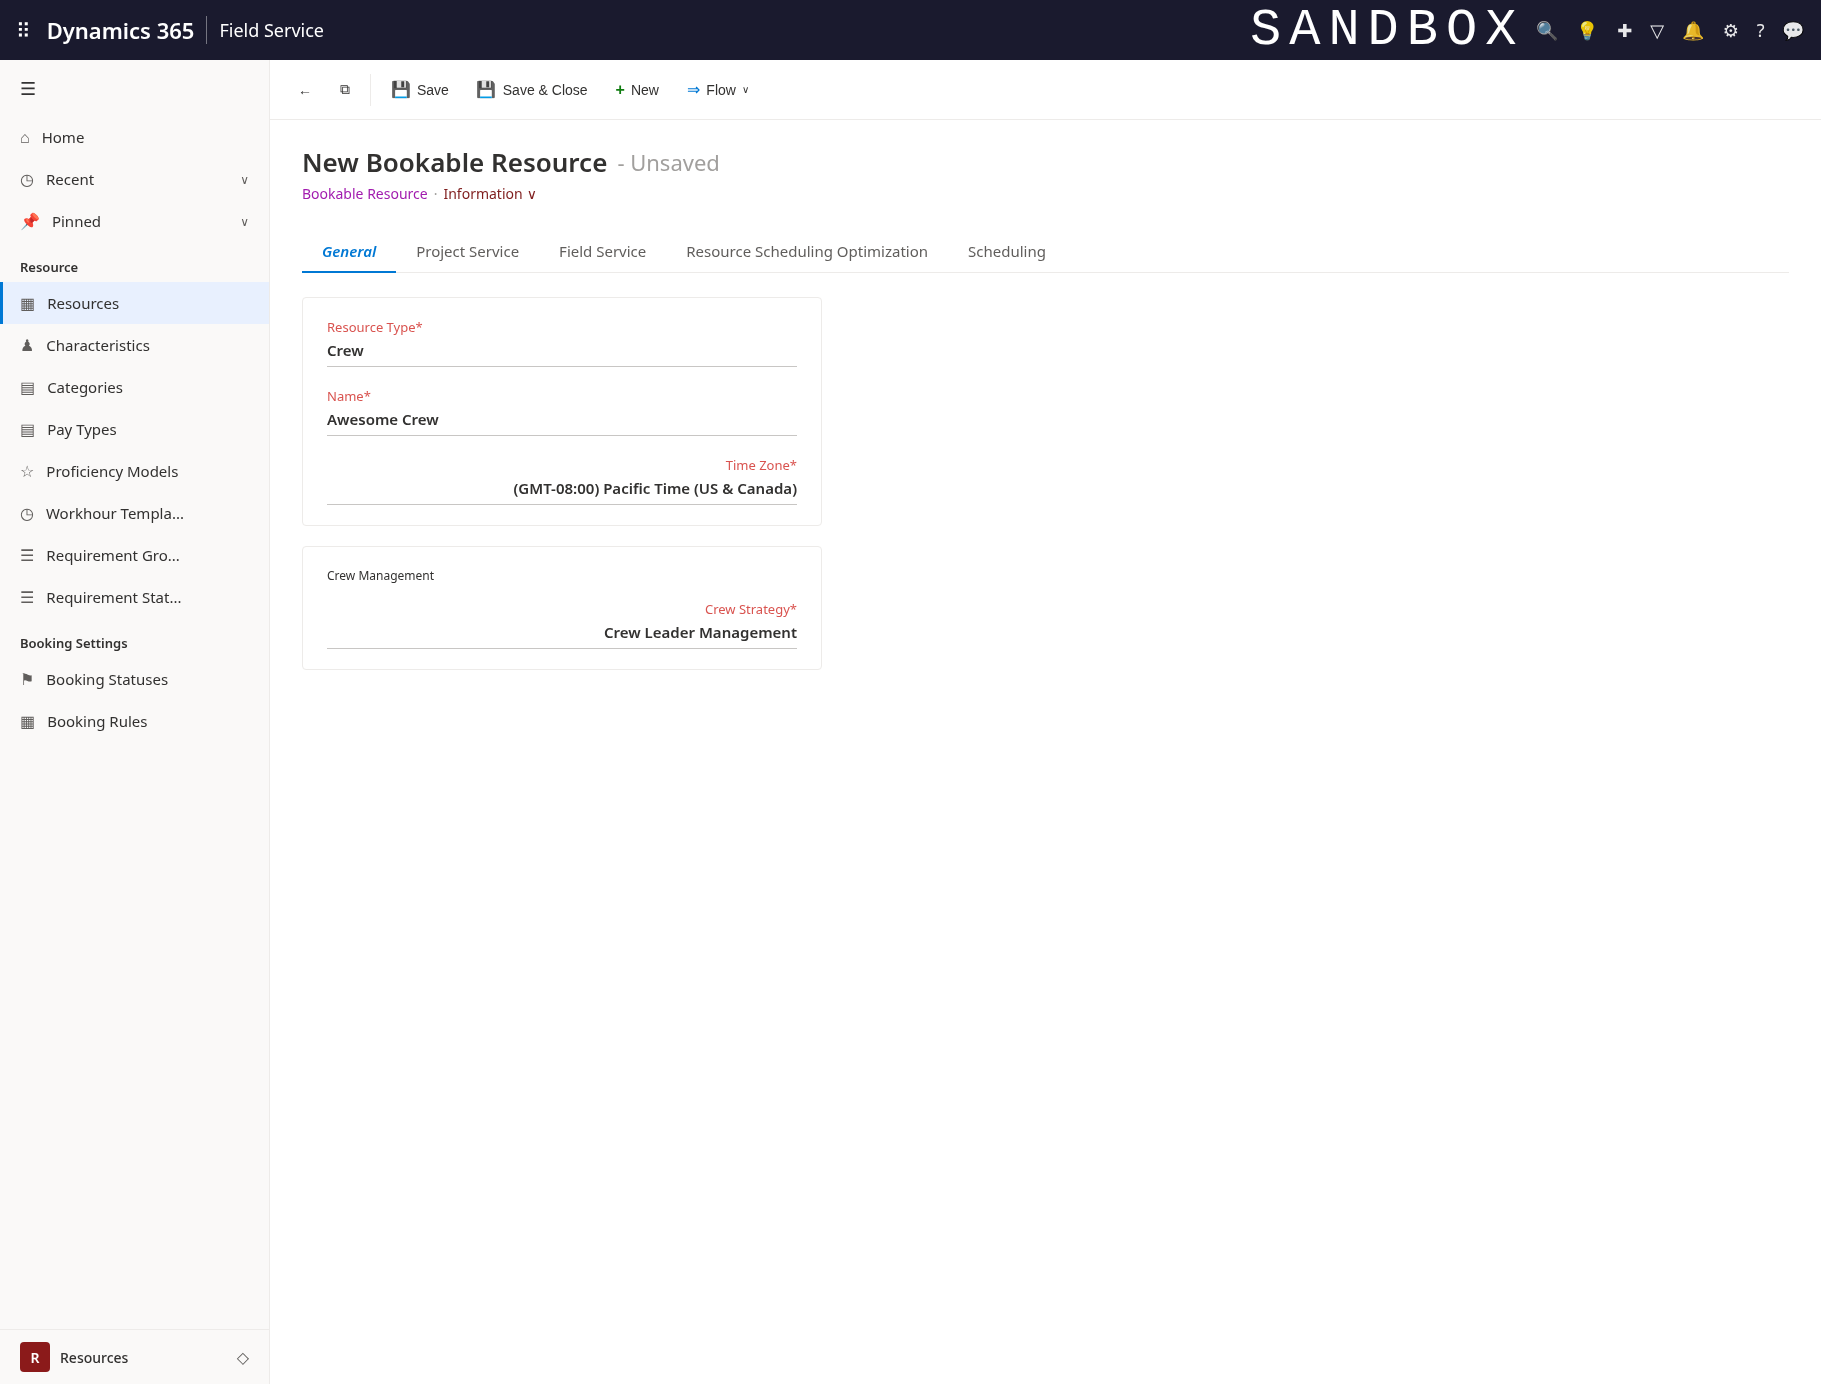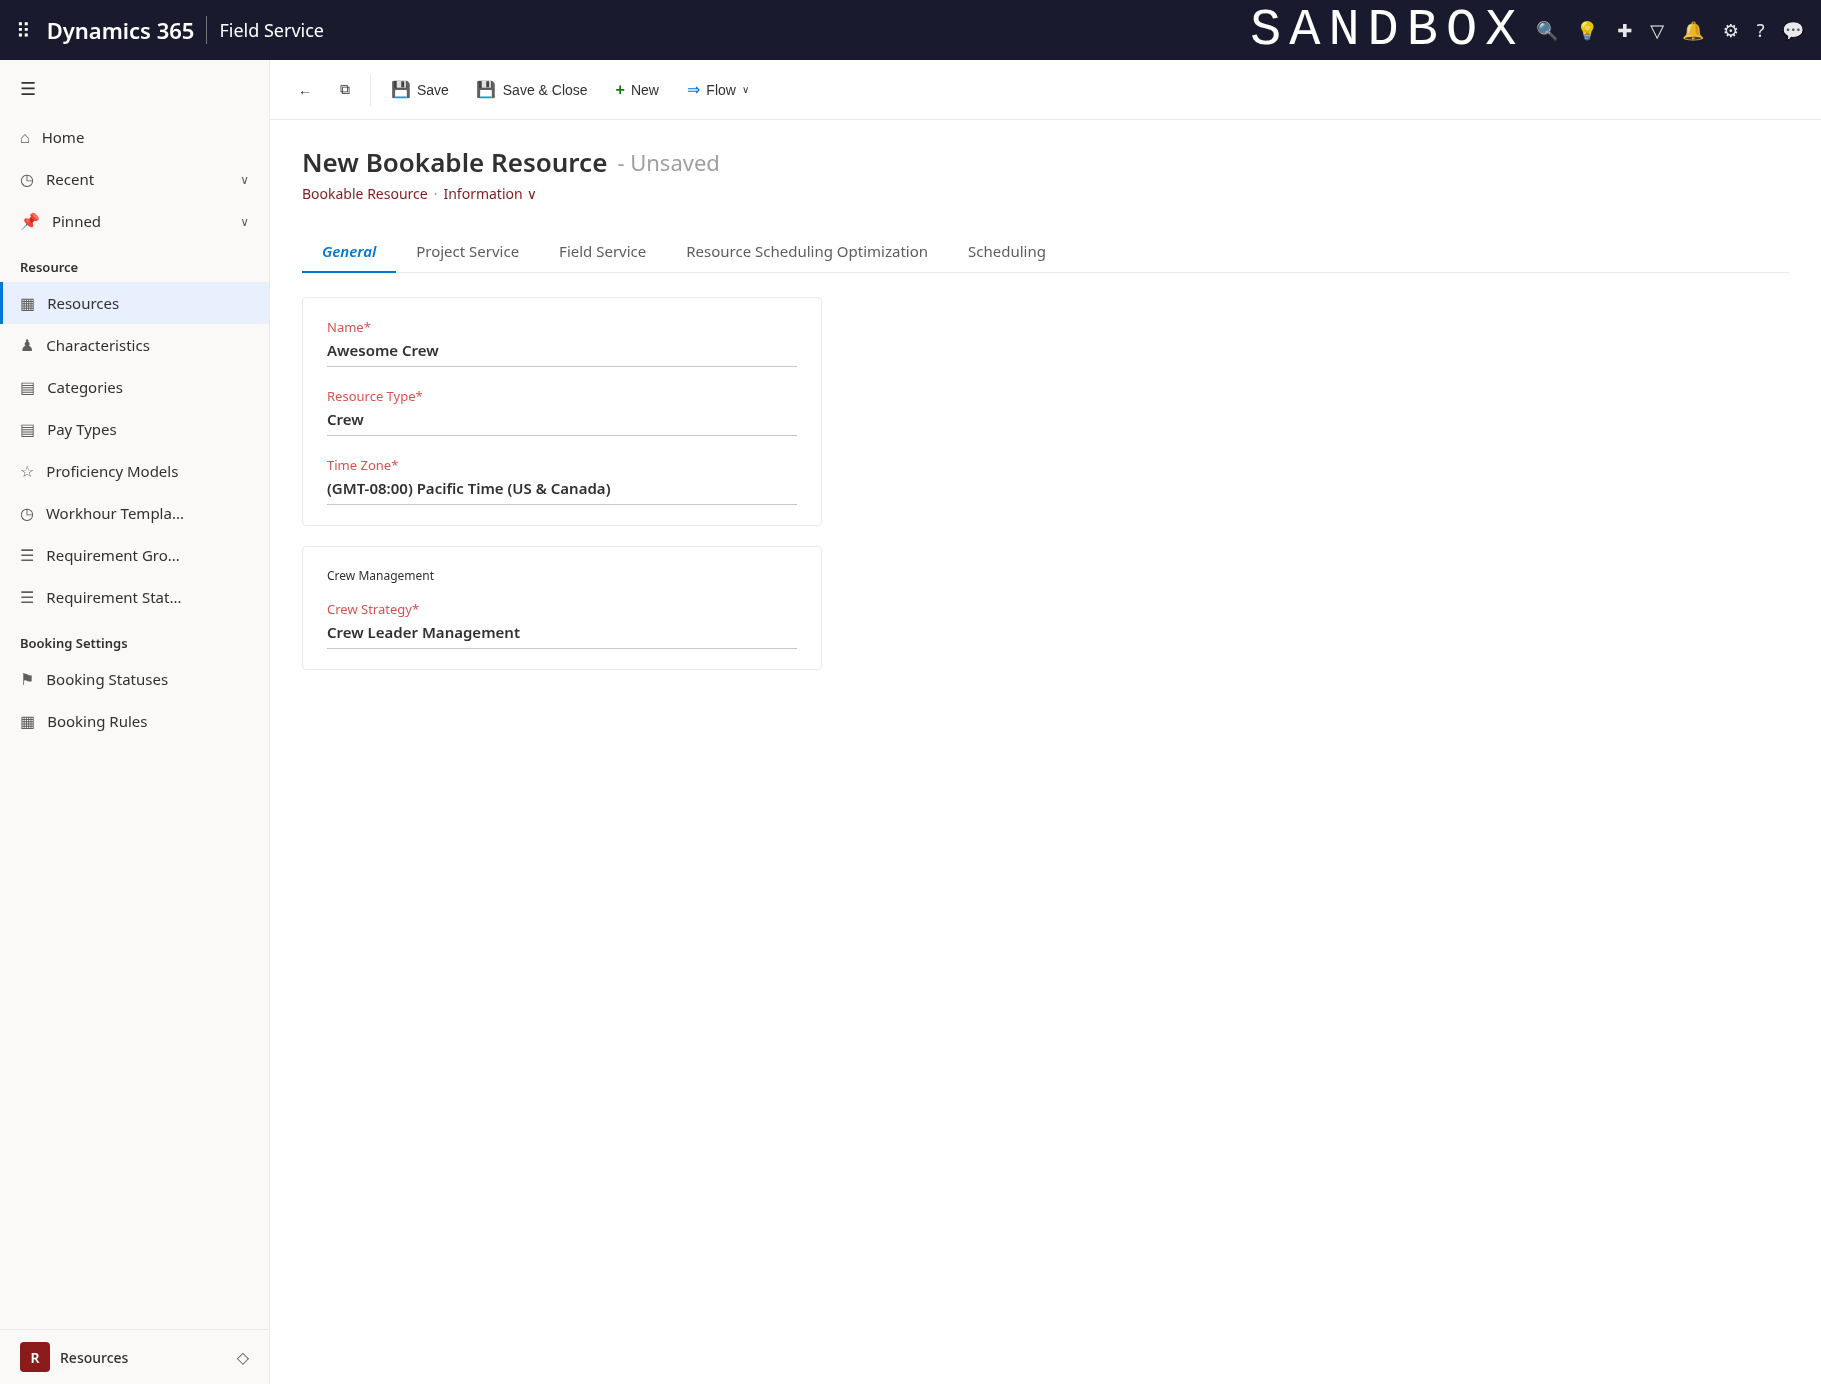--- a/index.html
+++ b/index.html
@@ -189,21 +189,21 @@
     }
     .page-title-unsaved { font-size: 22px; font-weight: 400; color: #a19f9d; }
     .page-breadcrumb {
       font-size: 14px;
       color: #605e5c;
       display: flex;
       align-items: center;
       gap: 6px;
       margin-top: 4px;
     }
-    .breadcrumb-link { color: #7f1d1d; text-align: right; }
+    .breadcrumb-link { color: #a21caf; text-align: right; }
     .breadcrumb-sep { color: #a19f9d; }
     .breadcrumb-current {
       display: flex;
       align-items: center;
       gap: 4px;
       color: #7f1d1d;
       cursor: pointer;
     }
 
     
@@ -237,21 +237,21 @@
       background: white;
       max-width: 520px;
     }
     .form-section-title {
       font-size: 12px;
       font-weight: 400;
       color: #323130;
       margin-bottom: 16px;
     }
     .form-field { margin-bottom: 20px; }
-    .form-field:last-child { margin-bottom: 0; }
+    .form-field:last-child { margin-bottom: 0; text-align: right; }
     .field-label {
       font-size: 13px;
       color: #d9534f;
       margin-bottom: 4px;
     }
     .field-value {
       font-size: 15px;
       font-weight: 600;
       color: #323130;
       padding-bottom: 6px;
@@ -406,29 +406,29 @@
         <div class="tab active">General</div>
         <div class="tab">Project Service</div>
         <div class="tab">Field Service</div>
         <div class="tab">Resource Scheduling Optimization</div>
         <div class="tab">Scheduling</div>
       </div>
 
       <div class="form-section">
         <div class="form-field">
           <div class="field-label">
+            <span>Resource Type</span><span style="color:#d9534f;">*</span>
+          </div>
+          <div class="field-value">Crew</div>
+        </div>
+        <div class="form-field">
+          <div class="field-label">
             <span>Name</span><span style="color:#d9534f;">*</span>
           </div>
           <div class="field-value">Awesome Crew</div>
-        </div>
-        <div class="form-field">
-          <div class="field-label">
-            <span>Resource Type</span><span style="color:#d9534f;">*</span>
-          </div>
-          <div class="field-value">Crew</div>
         </div>
         <div class="form-field">
           <div class="field-label">
             <span>Time Zone</span><span style="color:#d9534f;">*</span>
           </div>
           <div class="field-value">(GMT-08:00) Pacific Time (US &amp; Canada)</div>
         </div>
       </div>
 
       <div class="form-section">

